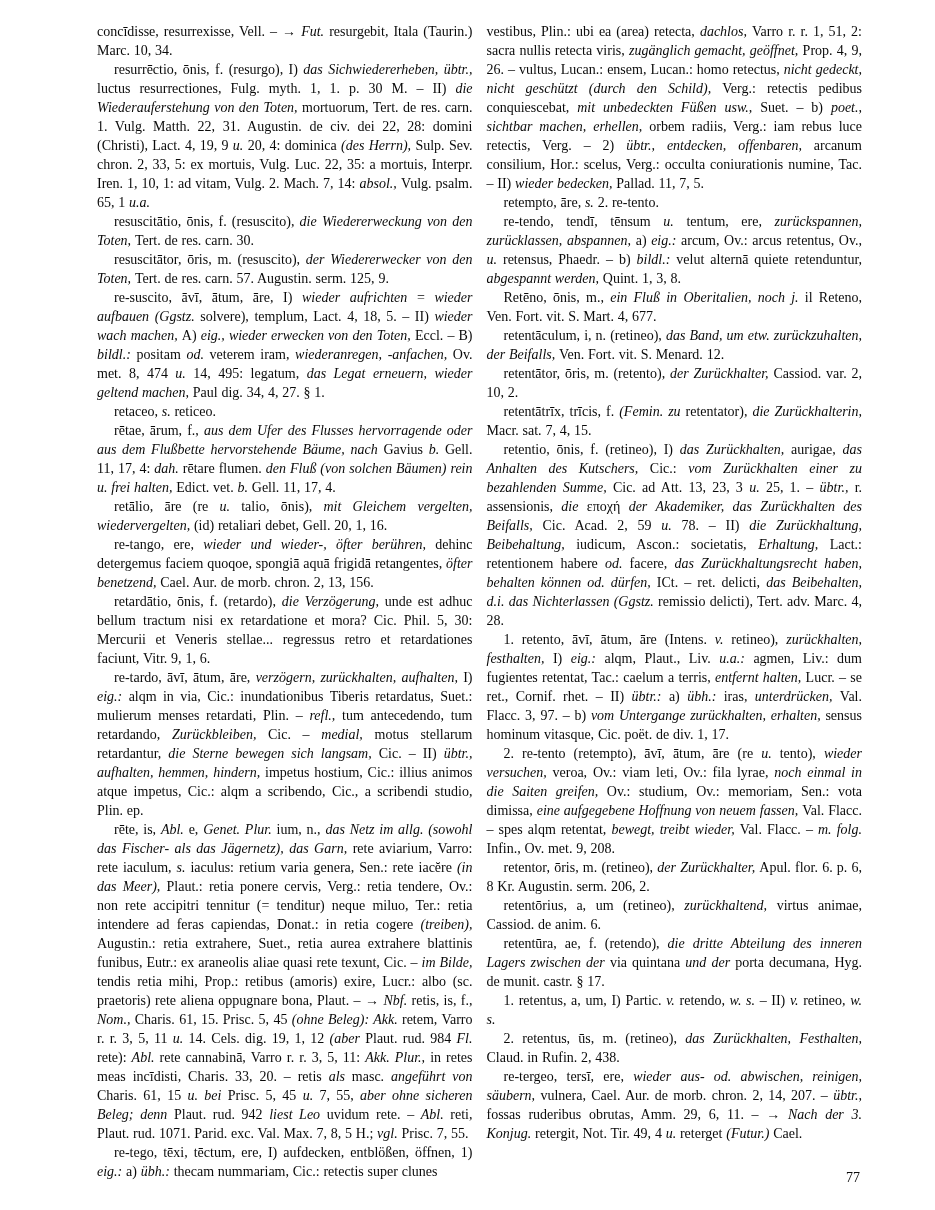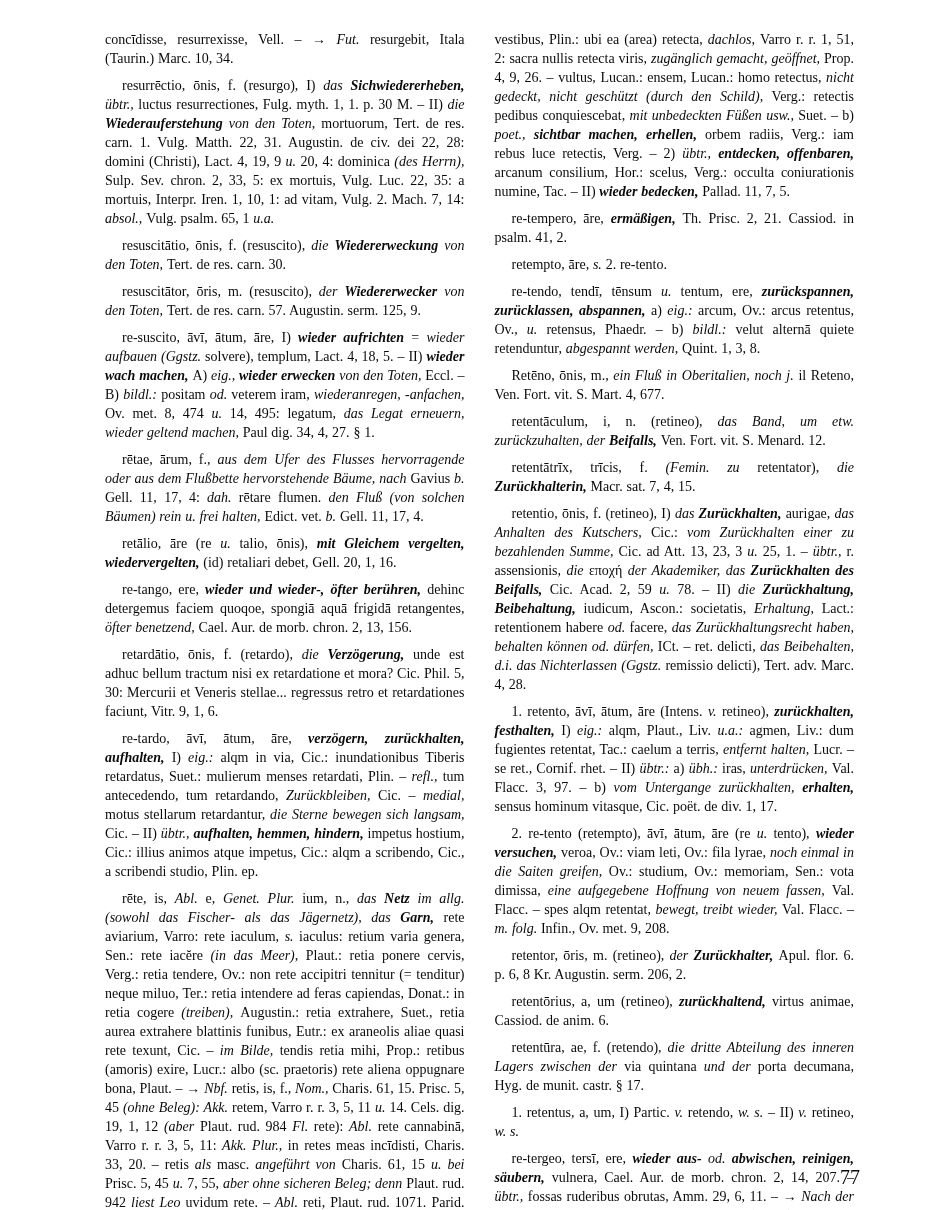--- a/index.html
+++ b/index.html
@@ -11,68 +11,70 @@
     color:#0a0a0a;
     overflow:hidden;
     box-sizing:border-box;
   }
   .columns{
     position:absolute;top:22px;left:97px;right:73px;
     display:flex;gap:14px;
   }
   .col{flex:1;min-width:0;}
   p.entry{
-    margin:8px;
+    margin:0;
     text-align:justify;
     text-indent:17px;
     font-size:14px;
     line-height:19px;
     word-spacing:0.02em;
   }
   p.entry.noindent{text-indent:0;}
   .s-b{font-weight:normal;}
   .s-i{font-style:italic;}
-  .s-bi{font-weight:bold;font-style:italic;}
+  .s-bi{font-weight:normal;font-style:italic;}
   .page-number{
     position:absolute;
     top:1168px;right:75px;
-    font-size:20px;line-height:19px;
+    font-size:14px;line-height:19px;
   }
 </style>
 </head>
 <body>
 
 <div class="page">
   <div class="columns">
     <div class="col" id="col-left">
         <p class="entry noindent"><span>concīdisse, resurrexisse, Vell. – → </span><span class="s-i">Fut.</span><span> resurgebit, Itala (Taurin.) Marc. 10, 34.</span></p>
         <p class="entry"><span class="s-b">resurrēctio</span><span>, ōnis, f. (resurgo), I) </span><span class="s-i">das </span><span class="s-bi">Sichwiedererheben, </span><span class="s-i">übtr., </span><span>luctus resurrectiones, Fulg. myth. 1, 1. p. 30 M. – II) </span><span class="s-i">die </span><span class="s-bi">Wiederauferstehung </span><span class="s-i">von den Toten, </span><span>mortuorum, Tert. de res. carn. 1. Vulg. Matth. 22, 31. Augustin. de civ. dei 22, 28: domini (Christi), Lact. 4, 19, 9 </span><span class="s-i">u. </span><span>20, 4: dominica </span><span class="s-i">(des Herrn), </span><span>Sulp. Sev. chron. 2, 33, 5: ex mortuis, Vulg. Luc. 22, 35: a mortuis, Interpr. Iren. 1, 10, 1: ad vitam, Vulg. 2. Mach. 7, 14: </span><span class="s-i">absol., </span><span>Vulg. psalm. 65, 1 </span><span class="s-i">u.a.</span></p>
         <p class="entry"><span class="s-b">resuscitātio</span><span>, ōnis, f. (resuscito), </span><span class="s-i">die </span><span class="s-bi">Wiedererweckung </span><span class="s-i">von den Toten, </span><span>Tert. de res. carn. 30.</span></p>
         <p class="entry"><span class="s-b">resuscitātor</span><span>, ōris, m. (resuscito), </span><span class="s-i">der </span><span class="s-bi">Wiedererwecker </span><span class="s-i">von den Toten, </span><span>Tert. de res. carn. 57. Augustin. serm. 125, 9.</span></p>
         <p class="entry"><span class="s-b">re-suscito</span><span>, āvī, ātum, āre, I) </span><span class="s-bi">wieder aufrichten </span><span>= </span><span class="s-i">wieder aufbauen (Ggstz. </span><span>solvere), templum, Lact. 4, 18, 5. – II) </span><span class="s-bi">wieder wach machen, </span><span>A) </span><span class="s-i">eig., </span><span class="s-bi">wieder erwecken </span><span class="s-i">von den Toten, </span><span>Eccl. – B) </span><span class="s-i">bildl.: </span><span>positam </span><span class="s-i">od. </span><span>veterem iram, </span><span class="s-i">wiederanregen, -anfachen, </span><span>Ov. met. 8, 474 </span><span class="s-i">u. </span><span>14, 495: legatum, </span><span class="s-i">das Legat erneuern, wieder geltend machen, </span><span>Paul dig. 34, 4, 27. § 1.</span></p>
+        <p class="entry"><span class="s-b">retaceo</span><span>, </span><span class="s-i">s. </span><span>reticeo.</span></p>
         <p class="entry"><span class="s-b">rētae</span><span>, ārum, f., </span><span class="s-i">aus dem Ufer des Flusses hervorragende oder aus dem Flußbette hervorstehende Bäume, nach </span><span>Gavius </span><span class="s-i">b. </span><span>Gell. 11, 17, 4: </span><span class="s-i">dah. </span><span class="s-b">rētare </span><span>flumen. </span><span class="s-i">den Fluß (von solchen Bäumen) rein u. frei halten, </span><span>Edict. vet. </span><span class="s-i">b. </span><span>Gell. 11, 17, 4.</span></p>
         <p class="entry"><span class="s-b">retālio</span><span>, āre (re </span><span class="s-i">u. </span><span>talio, ōnis), </span><span class="s-bi">mit Gleichem vergelten, wiedervergelten, </span><span>(id) retaliari debet, Gell. 20, 1, 16.</span></p>
         <p class="entry"><span class="s-b">re-tango</span><span>, ere, </span><span class="s-bi">wieder und wieder-, öfter berühren, </span><span>dehinc detergemus faciem quoqoe, spongiā aquā frigidā retangentes, </span><span class="s-i">öfter benetzend, </span><span>Cael. Aur. de morb. chron. 2, 13, 156.</span></p>
         <p class="entry"><span class="s-b">retardātio</span><span>, ōnis, f. (retardo), </span><span class="s-i">die </span><span class="s-bi">Verzögerung, </span><span>unde est adhuc bellum tractum nisi ex retardatione et mora? Cic. Phil. 5, 30: Mercurii et Veneris stellae... regressus retro et retardationes faciunt, Vitr. 9, 1, 6.</span></p>
         <p class="entry"><span class="s-b">re-tardo</span><span>, āvī, ātum, āre, </span><span class="s-bi">verzögern, zurückhalten, aufhalten, </span><span>I) </span><span class="s-i">eig.: </span><span>alqm in via, Cic.: inundationibus Tiberis retardatus, Suet.: mulierum menses retardati, Plin. – </span><span class="s-i">refl., </span><span>tum antecedendo, tum retardando, </span><span class="s-i">Zurückbleiben, </span><span>Cic. – </span><span class="s-i">medial, </span><span>motus stellarum retardantur, </span><span class="s-i">die Sterne bewegen sich langsam, </span><span>Cic. – II) </span><span class="s-i">übtr., </span><span class="s-bi">aufhalten, hemmen, hindern, </span><span>impetus hostium, Cic.: illius animos atque impetus, Cic.: alqm a scribendo, Cic., a scribendi studio, Plin. ep.</span></p>
         <p class="entry"><span class="s-b">rēte</span><span>, is, </span><span class="s-i">Abl. </span><span>e, </span><span class="s-i">Genet. Plur. </span><span>ium, n., </span><span class="s-i">das </span><span class="s-bi">Netz </span><span class="s-i">im allg. (sowohl das Fischer- als das Jägernetz), das </span><span class="s-bi">Garn, </span><span>rete aviarium, Varro: rete iaculum, </span><span class="s-i">s. </span><span>iaculus: retium varia genera, Sen.: rete iacĕre </span><span class="s-i">(in das Meer), </span><span>Plaut.: retia ponere cervis, Verg.: retia tendere, Ov.: non rete accipitri tennitur (= tenditur) neque miluo, Ter.: retia intendere ad feras capiendas, Donat.: in retia cogere </span><span class="s-i">(treiben), </span><span>Augustin.: retia extrahere, Suet., retia aurea extrahere blattinis funibus, Eutr.: ex araneolis aliae quasi rete texunt, Cic. – </span><span class="s-i">im Bilde, </span><span>tendis retia mihi, Prop.: retibus (amoris) exire, Lucr.: albo (sc. praetoris) rete aliena oppugnare bona, Plaut. – → </span><span class="s-i">Nbf. </span><span>retis, is, f., </span><span class="s-i">Nom., </span><span>Charis. 61, 15. Prisc. 5, 45 </span><span class="s-i">(ohne Beleg): Akk. </span><span>retem, Varro r. r. 3, 5, 11 </span><span class="s-i">u. </span><span>14. Cels. dig. 19, 1, 12 </span><span class="s-i">(aber </span><span>Plaut. rud. 984 </span><span class="s-i">Fl. </span><span>rete): </span><span class="s-i">Abl. </span><span>rete cannabinā, Varro r. r. 3, 5, 11: </span><span class="s-i">Akk. Plur., </span><span>in retes meas incīdisti, Charis. 33, 20. – retis </span><span class="s-i">als </span><span>masc. </span><span class="s-i">angeführt von </span><span>Charis. 61, 15 </span><span class="s-i">u. bei </span><span>Prisc. 5, 45 </span><span class="s-i">u. </span><span>7, 55, </span><span class="s-i">aber ohne sicheren Beleg; denn </span><span>Plaut. rud. 942 </span><span class="s-i">liest Leo </span><span>uvidum rete. – </span><span class="s-i">Abl. </span><span>reti, Plaut. rud. 1071. Parid. exc. Val. Max. 7, 8, 5 H.; </span><span class="s-i">vgl. </span><span>Prisc. 7, 55.</span></p>
         <p class="entry"><span class="s-b">re-tego</span><span>, tēxi, tēctum, ere, I) aufdecken, entblößen, öffnen, 1) </span><span class="s-i">eig.: </span><span>a) </span><span class="s-i">übh.: </span><span>thecam nummariam, Cic.: retectis super clunes</span></p>
       </div>
     <div class="col" id="col-right">
         <p class="entry noindent"><span>vestibus, Plin.: ubi ea (area) retecta, </span><span class="s-i">dachlos, </span><span>Varro r. r. 1, 51, 2: sacra nullis retecta viris, </span><span class="s-i">zugänglich gemacht, geöffnet, </span><span>Prop. 4, 9, 26. – vultus, Lucan.: ensem, Lucan.: homo retectus, </span><span class="s-i">nicht gedeckt, nicht geschützt (durch den Schild), </span><span>Verg.: retectis pedibus conquiescebat, </span><span class="s-i">mit unbedeckten Füßen usw., </span><span>Suet. – b) </span><span class="s-i">poet., </span><span class="s-bi">sichtbar machen, erhellen, </span><span>orbem radiis, Verg.: iam rebus luce retectis, Verg. – 2) </span><span class="s-i">übtr., </span><span class="s-bi">entdecken, offenbaren, </span><span>arcanum consilium, Hor.: scelus, Verg.: occulta coniurationis numine, Tac. – II) </span><span class="s-bi">wieder bedecken, </span><span>Pallad. 11, 7, 5.</span></p>
-        <p class="entry"><span class="s-b">re-tempero</span><span>, āre, </span><span class="s-bi">ermäßigen, </span><span>Th. Prisc. 2, 21. Cassiod. in psalm. 41, 2.</span></p>
         <p class="entry"><span class="s-b">retempto</span><span>, āre, </span><span class="s-i">s. </span><span>2. re-tento.</span></p>
         <p class="entry"><span class="s-b">re-tendo</span><span>, tendī, tēnsum </span><span class="s-i">u. </span><span>tentum, ere, </span><span class="s-bi">zurückspannen, zurücklassen, abspannen, </span><span>a) </span><span class="s-i">eig.: </span><span>arcum, Ov.: arcus retentus, Ov., </span><span class="s-i">u. </span><span>retensus, Phaedr. – b) </span><span class="s-i">bildl.: </span><span>velut alternā quiete retenduntur, </span><span class="s-i">abgespannt werden, </span><span>Quint. 1, 3, 8.</span></p>
         <p class="entry"><span class="s-b">Retēno</span><span>, ōnis, m., </span><span class="s-i">ein Fluß in Oberitalien, noch j. </span><span>il Reteno, Ven. Fort. vit. S. Mart. 4, 677.</span></p>
         <p class="entry"><span class="s-b">retentāculum</span><span>, i, n. (retineo), </span><span class="s-i">das Band, um etw. zurückzuhalten, der </span><span class="s-bi">Beifalls, </span><span>Ven. Fort. vit. S. Menard. 12.</span></p>
+        <p class="entry"><span class="s-b">retentātor</span><span>, ōris, m. (retento), </span><span class="s-i">der </span><span class="s-bi">Zurückhalter, </span><span>Cassiod. var. 2, 10, 2.</span></p>
         <p class="entry"><span class="s-b">retentātrīx</span><span>, trīcis, f. </span><span class="s-i">(Femin. zu </span><span>retentator), </span><span class="s-i">die </span><span class="s-bi">Zurückhalterin, </span><span>Macr. sat. 7, 4, 15.</span></p>
         <p class="entry"><span class="s-b">retentio</span><span>, ōnis, f. (retineo), I) </span><span class="s-i">das </span><span class="s-bi">Zurückhalten, </span><span>aurigae, </span><span class="s-i">das Anhalten des Kutschers, </span><span>Cic.: </span><span class="s-i">vom Zurückhalten einer zu bezahlenden Summe, </span><span>Cic. ad Att. 13, 23, 3 </span><span class="s-i">u. </span><span>25, 1. – </span><span class="s-i">übtr., </span><span>r. assensionis, </span><span class="s-i">die </span><span>εποχή </span><span class="s-i">der Akademiker, das </span><span class="s-bi">Zurückhalten des Beifalls, </span><span>Cic. Acad. 2, 59 </span><span class="s-i">u. </span><span>78. – II) </span><span class="s-i">die </span><span class="s-bi">Zurückhaltung, Beibehaltung, </span><span>iudicum, Ascon.: societatis, </span><span class="s-i">Erhaltung, </span><span>Lact.: retentionem habere </span><span class="s-i">od. </span><span>facere, </span><span class="s-i">das Zurückhaltungsrecht haben, behalten können od. dürfen, </span><span>ICt. – ret. delicti, </span><span class="s-i">das Beibehalten, d.i. das Nichterlassen (Ggstz. </span><span>remissio delicti), Tert. adv. Marc. 4, 28.</span></p>
         <p class="entry"><span class="s-b">1. retento</span><span>, āvī, ātum, āre (Intens. </span><span class="s-i">v. </span><span>retineo), </span><span class="s-bi">zurückhalten, festhalten, </span><span>I) </span><span class="s-i">eig.: </span><span>alqm, Plaut., Liv. </span><span class="s-i">u.a.: </span><span>agmen, Liv.: dum fugientes retentat, Tac.: caelum a terris, </span><span class="s-i">entfernt halten, </span><span>Lucr. – se ret., Cornif. rhet. – II) </span><span class="s-i">übtr.: </span><span>a) </span><span class="s-i">übh.: </span><span>iras, </span><span class="s-i">unterdrücken, </span><span>Val. Flacc. 3, 97. – b) </span><span class="s-i">vom Untergange zurückhalten, </span><span class="s-bi">erhalten, </span><span>sensus hominum vitasque, Cic. poët. de div. 1, 17.</span></p>
         <p class="entry"><span class="s-b">2. re-tento</span><span> (retempto), āvī, ātum, āre (re </span><span class="s-i">u. </span><span>tento), </span><span class="s-bi">wieder versuchen, </span><span>veroa, Ov.: viam leti, Ov.: fila lyrae, </span><span class="s-i">noch einmal in die Saiten greifen, </span><span>Ov.: studium, Ov.: memoriam, Sen.: vota dimissa, </span><span class="s-i">eine aufgegebene Hoffnung von neuem fassen, </span><span>Val. Flacc. – spes alqm retentat, </span><span class="s-i">bewegt, treibt wieder, </span><span>Val. Flacc. </span><span class="s-i">– m. folg. </span><span>Infin., Ov. met. 9, 208.</span></p>
         <p class="entry"><span class="s-b">retentor</span><span>, ōris, m. (retineo), </span><span class="s-i">der </span><span class="s-bi">Zurückhalter, </span><span>Apul. flor. 6. p. 6, 8 Kr. Augustin. serm. 206, 2.</span></p>
         <p class="entry"><span class="s-b">retentōrius</span><span>, a, um (retineo), </span><span class="s-bi">zurückhaltend, </span><span>virtus animae, Cassiod. de anim. 6.</span></p>
         <p class="entry"><span class="s-b">retentūra</span><span>, ae, f. (retendo), </span><span class="s-i">die dritte Abteilung des inneren Lagers zwischen der </span><span>via quintana </span><span class="s-i">und der </span><span>porta decumana, Hyg. de munit. castr. § 17.</span></p>
         <p class="entry"><span class="s-b">1. retentus</span><span>, a, um, I) Partic. </span><span class="s-i">v. </span><span>retendo, </span><span class="s-i">w. s. </span><span>– II) </span><span class="s-i">v. </span><span>retineo, </span><span class="s-i">w. s.</span></p>
+        <p class="entry"><span class="s-b">2. retentus</span><span>, ūs, m. (retineo), </span><span class="s-i">das </span><span class="s-bi">Zurückhalten, Festhalten, </span><span>Claud. in Rufin. 2, 438.</span></p>
         <p class="entry"><span class="s-b">re-tergeo</span><span>, tersī, ere, </span><span class="s-bi">wieder aus- </span><span class="s-i">od. </span><span class="s-bi">abwischen, reinigen, säubern, </span><span>vulnera, Cael. Aur. de morb. chron. 2, 14, 207. – </span><span class="s-i">übtr., </span><span>fossas ruderibus obrutas, Amm. 29, 6, 11. – → </span><span class="s-i">Nach der 3. Konjug. </span><span>retergit, Not. Tir. 49, 4 </span><span class="s-i">u. </span><span>reterget </span><span class="s-i">(Futur.) </span><span>Cael.</span></p>
       </div>
   </div>
   <div class="page-number">77</div>
 </div>
 
 </body></html>

